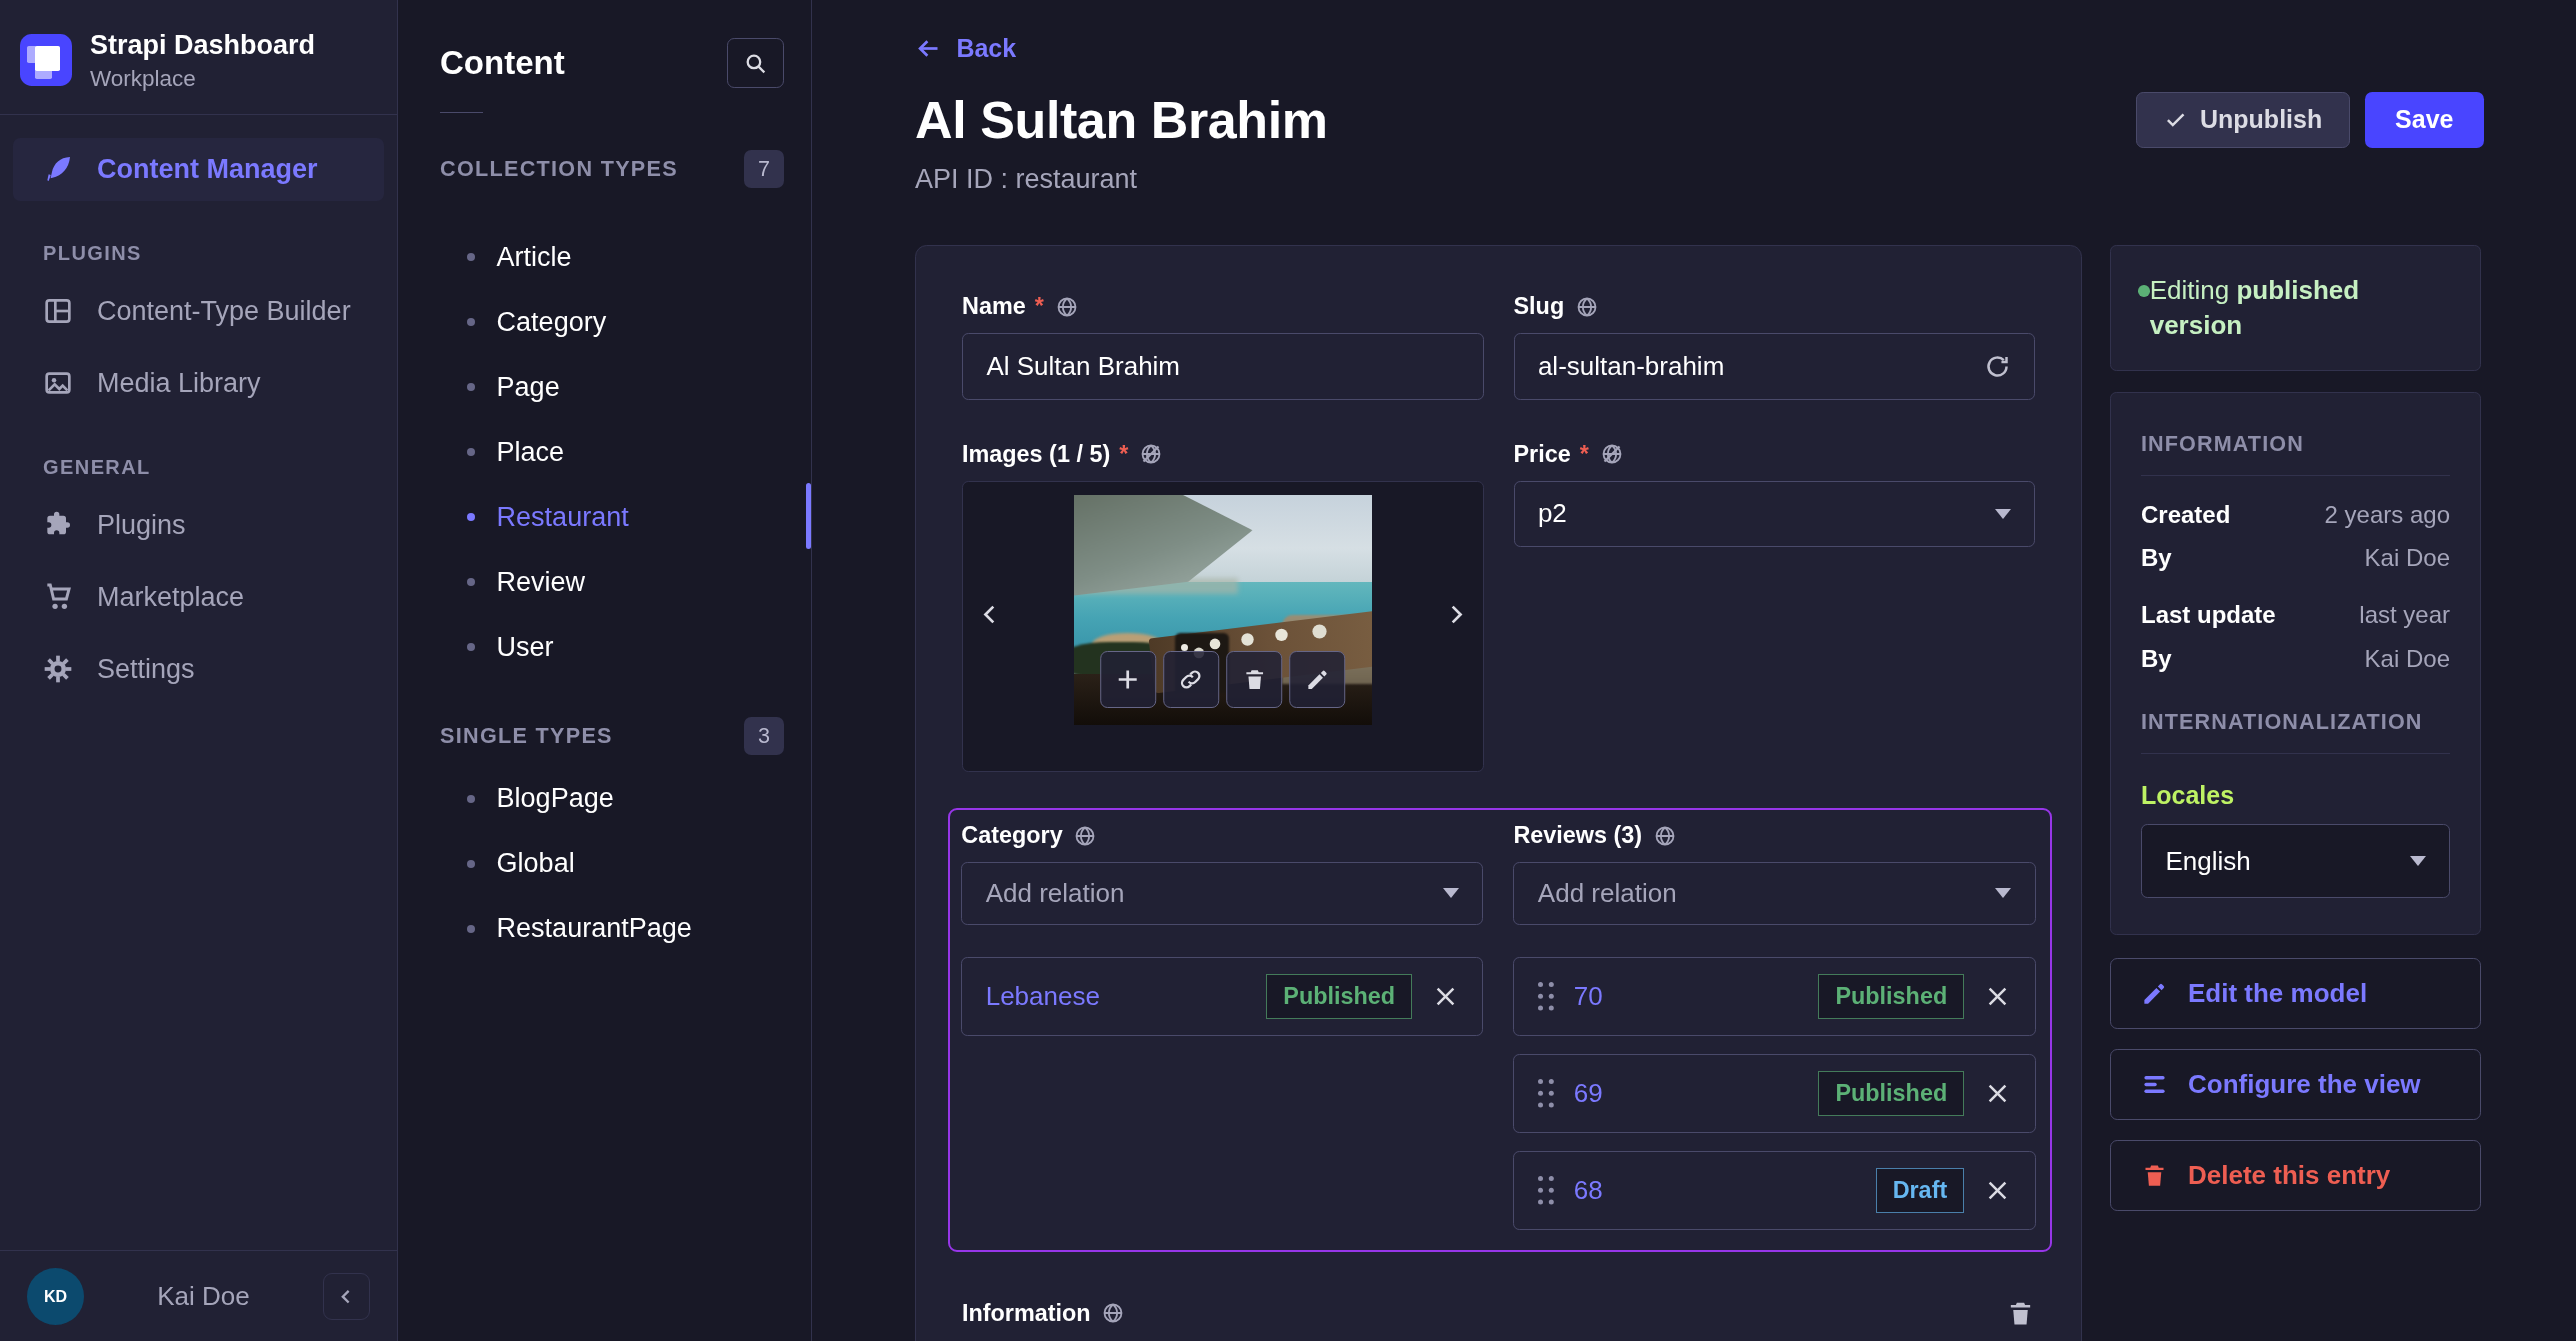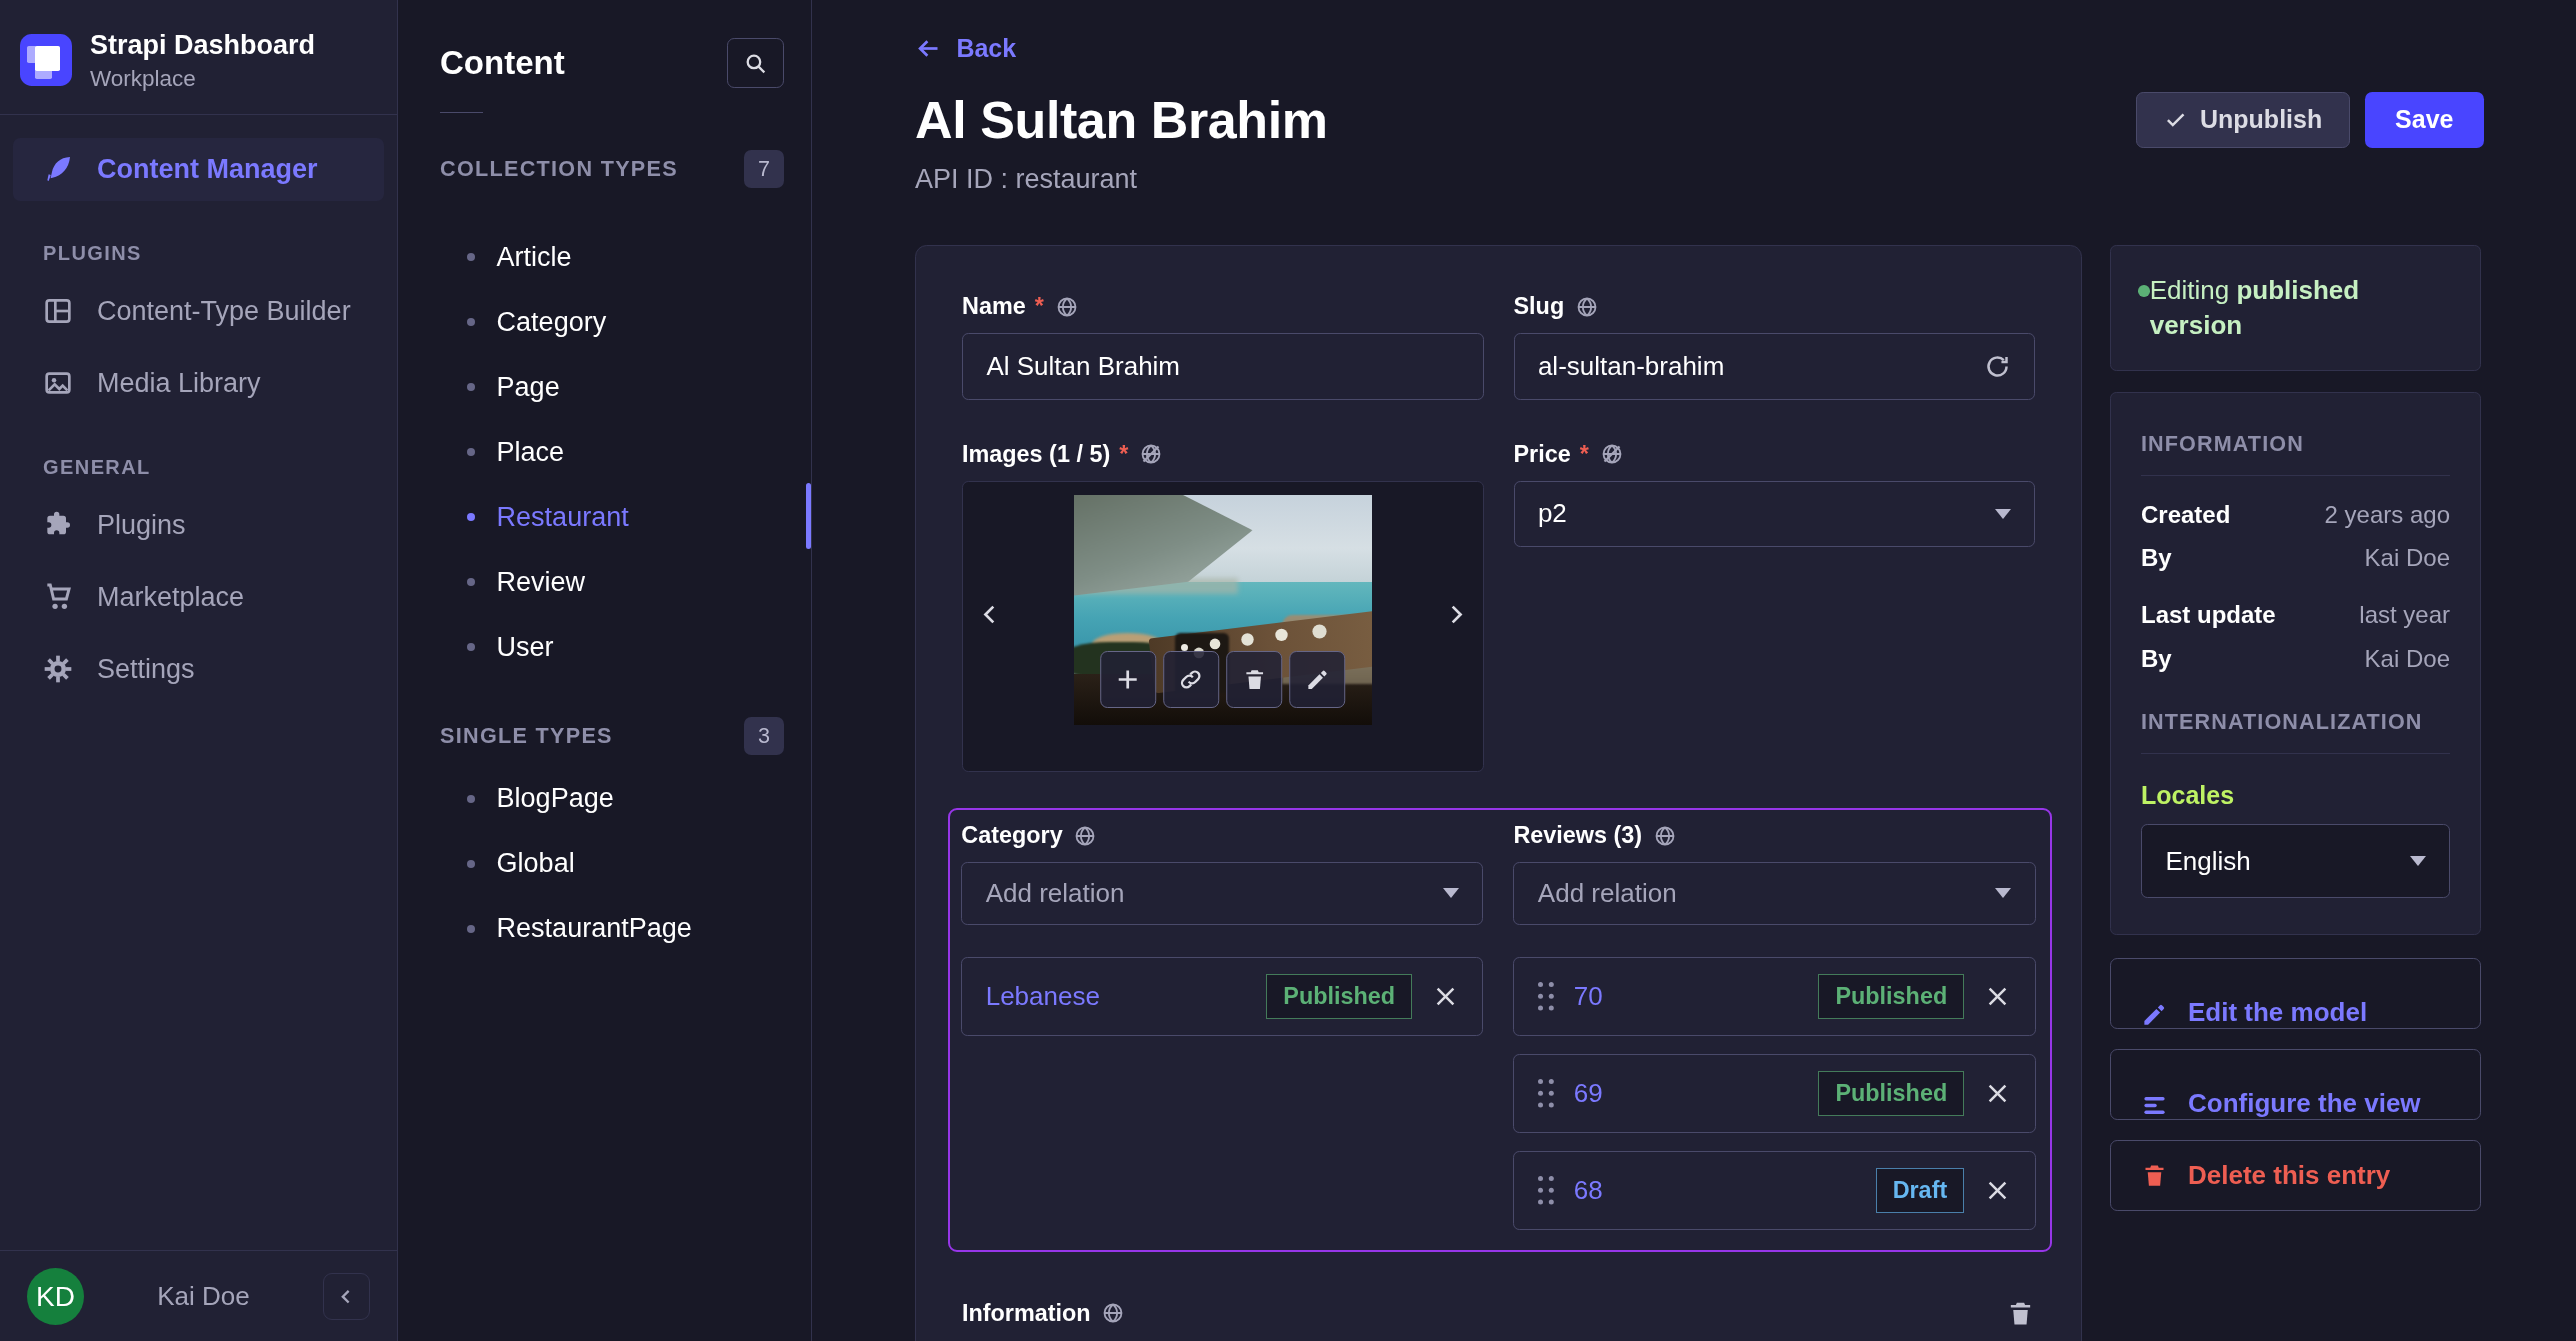--- a/index.html
+++ b/index.html
@@ -41,23 +41,23 @@
   .nav-item.active .ic { color:#7b79ff; }
   .nav-label {
     margin:41px 0 14.4px 30.5px; height:23.4px; font-size:20px; font-weight:700;
     letter-spacing:1.4px; color:#8e8ea9;
   }
   .user-row {
     position:absolute; bottom:0; left:0; width:100%; height:92px;
     border-top:0.9px solid #32324d; display:flex; align-items:center; padding:0 27px;
   }
   .avatar {
-    width:57px; height:57px; border-radius:50%; background:#15803d; flex:none;
+    width:57px; height:57px; border-radius:50%; background:#0c4a6e; flex:none;
     display:flex; align-items:center; justify-content:center;
-    font-size:28px; font-weight:400; color:#fff;
+    font-size:16px; font-weight:700; color:#fff;
   }
   .user-name { flex:1; text-align:center; font-size:26px; color:#a5a5ba; }
   .collapse-btn {
     width:47px; height:47px; border:0.9px solid #32324d; border-radius:9px; flex:none;
     display:flex; align-items:center; justify-content:center; color:#a5a5ba; cursor:pointer;
   }
 
   
   .subnav {
     position:absolute; left:398px; top:0; width:414px; height:1342px;
@@ -212,21 +212,21 @@
   .meta-label { font-weight:700; color:#ffffff; }
   .meta-value { color:#a5a5ba; }
   .group-gap { margin-top:29px; }
   .h2gap { margin-top:36px; }
   .locales-label { font-size:25px; font-weight:700; color:#bef264; margin:27px 0 14.4px 0; }
   .locale-select { height:74px; background:#181826; }
   .action-btn {
     margin-top:20px; height:71px; border:0.9px solid #4a4a6a; border-radius:7.2px; background:#181826;
     display:flex; align-items:center; gap:20px; padding:0 30px; font-size:26px; font-weight:700; cursor:pointer;
   }
-  .action-purple { color:#7b79ff;align-items:flex-end; }
+  .action-purple { color:#7b79ff; }
   .action-danger { color:#ee5e52; }
   .first-action { margin-top:22.5px; }
 </style>
 </head>
 <body>
 
 <aside class="main-nav">
   <div class="logo-row">
     <div class="logo-mark">
       <div class="s1"></div>

